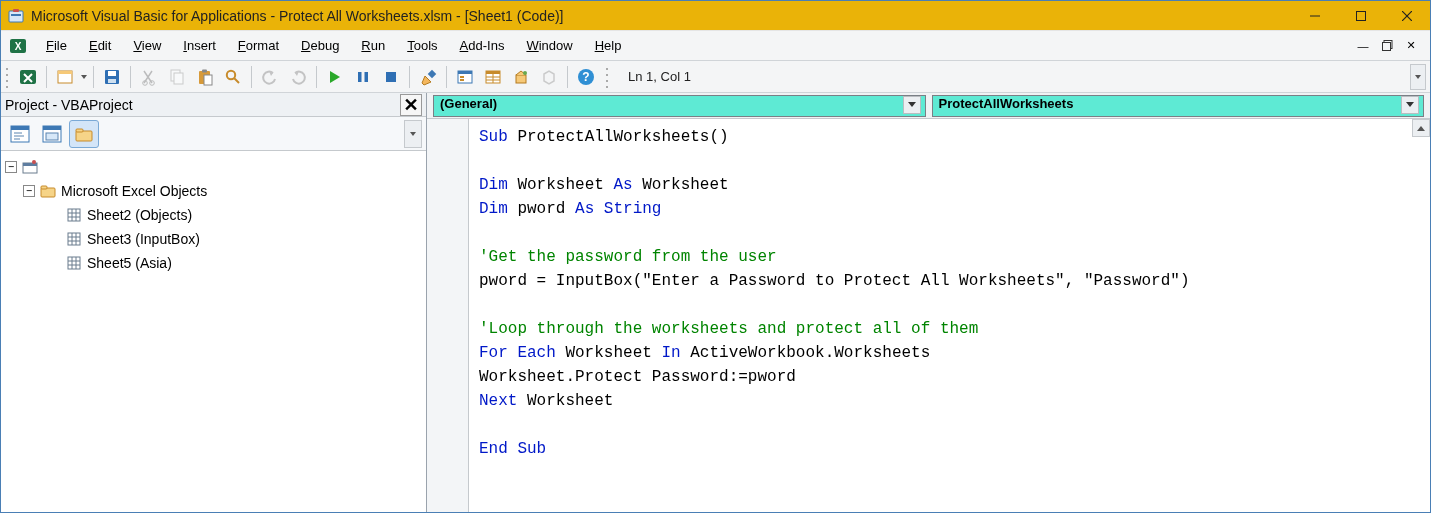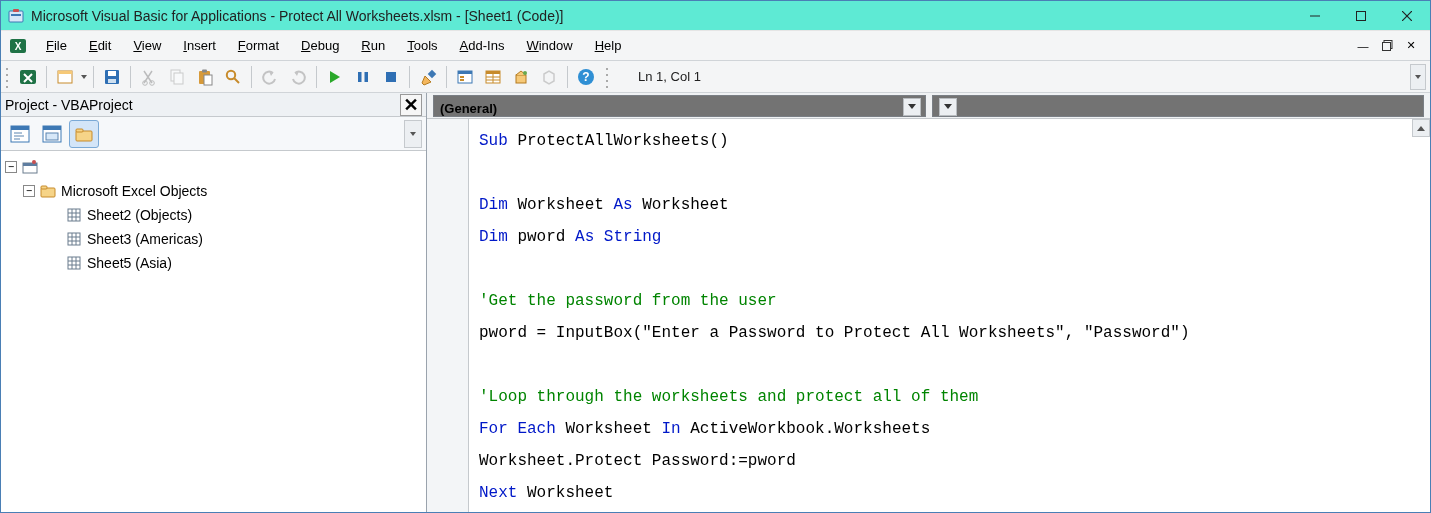--- a/index.html
+++ b/index.html
@@ -15,21 +15,21 @@
     width: 1431px;
     height: 513px;
     border: 1px solid #4a7fb5;
     display: flex;
     flex-direction: column;
     background: #fff;
   }
   
   .titlebar {
     height: 30px;
-    background: #5eead4;
+    background: #eab308;
     display: flex;
     align-items: center;
     padding: 0 0 0 6px;
     border-bottom: 1px solid #e5e5e5;
   }
   .titlebar .app-icon {
     width: 18px; height: 18px; margin-right: 6px;
     display:flex;align-items:center;justify-content:center;
   }
   .titlebar .title {
@@ -108,21 +108,21 @@
   }
   .tool-sep {
     width:1px;height:22px;background:#c5c9cd;margin:0 3px;
   }
   .tool-drop {
     width:8px;height:26px;display:flex;align-items:center;justify-content:center;
   }
   .tool-drop::after{content:"";border-left:3px solid transparent;border-right:3px solid transparent;border-top:4px solid #555;}
   .disabled { opacity:0.45; pointer-events:none;}
   .status-text {
-    margin-left: 23px;
+    margin-left: 13px;
     font-size: 13px;
     color:#222;
   }
 
   
   .main {
     flex:1;
     display:flex;
     min-height:0;
   }
@@ -203,22 +203,22 @@
   }
   .code-toolbar {
     height:26px;
     display:flex;align-items:center;
     padding:3px 6px;gap:6px;
     border-bottom:1px solid #c5c9cd;
   }
   .combo {
     flex:1;
     height:22px;
-    background:#737373;border:1px solid #7a7f85;
-    display:flex;align-items:flex-end;
+    background:#5eead4;border:1px solid #7a7f85;
+    display:flex;align-items:flex-start;
     padding:0 4px 0 6px;
     font-size:13px;
     position:relative;
   }
   .combo-text { flex:1; font-weight:bold;}
   .combo-arrow {
     width:18px;height:18px;
     background:#eceff2;border:1px solid #b9bdc1;
     display:flex;align-items:center;justify-content:center;
   }
@@ -233,21 +233,21 @@
   .code-gutter {
     width:42px;
     background:#f3f5f7;
     border-right:1px solid #c5c9cd;
   }
   .code-text {
     flex:1;
     padding: 6px 10px;
     font-family: Consolas, "Courier New", monospace;
     font-size: 16px;
-    line-height: 32px;
+    line-height: 24px;
     white-space: pre;
     overflow:auto;
   }
   .code-scroll-up {
     position:absolute;right:0;top:0;
     width:18px;height:18px;
     background:#eceff2;border:1px solid #c5c9cd;
     display:flex;align-items:center;justify-content:center;
   }
   .code-scroll-up::after{content:"";border-left:4px solid transparent;border-right:4px solid transparent;border-bottom:5px solid #555;}
@@ -528,21 +528,21 @@
               <span class="tree-indent" style="width:60px"></span>
               <span class="tree-icon">
                 <svg width="16" height="16">
                   <rect x="2" y="2" width="12" height="12" fill="#fff" stroke="#6a7c8e"></rect>
                   <line x1="2" y1="6" x2="14" y2="6" stroke="#6a7c8e"></line>
                   <line x1="2" y1="10" x2="14" y2="10" stroke="#6a7c8e"></line>
                   <line x1="6" y1="2" x2="6" y2="14" stroke="#6a7c8e"></line>
                   <line x1="10" y1="2" x2="10" y2="14" stroke="#6a7c8e"></line>
                 </svg>
               </span>
-              <span class="tree-label">Sheet3 (Americas)</span>
+              <span class="tree-label">Sheet3 (InputBox)</span>
             </div>
             <div class="tree-row">
               <span class="tree-indent" style="width:60px"></span>
               <span class="tree-icon">
                 <svg width="16" height="16">
                   <rect x="2" y="2" width="12" height="12" fill="#fff" stroke="#6a7c8e"></rect>
                   <line x1="2" y1="6" x2="14" y2="6" stroke="#6a7c8e"></line>
                   <line x1="2" y1="10" x2="14" y2="10" stroke="#6a7c8e"></line>
                   <line x1="6" y1="2" x2="6" y2="14" stroke="#6a7c8e"></line>
                   <line x1="10" y1="2" x2="10" y2="14" stroke="#6a7c8e"></line>
@@ -554,20 +554,21 @@
       </div>
     </div>
 
     <div class="code-area">
       <div class="code-toolbar">
         <div class="combo">
           <span class="combo-text">(General)</span>
           <div class="combo-arrow"></div>
         </div>
         <div class="combo">
+          <span class="combo-text">ProtectAllWorksheets</span>
           <div class="combo-arrow"></div>
         </div>
       </div>
       <div class="code-body">
         <div class="code-gutter"></div>
         <div class="code-text" id="code-text"><span class="kw">Sub</span><span class="tx"> ProtectAllWorksheets()</span>
 
 <span class="kw">Dim</span><span class="tx"> Worksheet </span><span class="kw">As</span><span class="tx"> Worksheet</span>
 <span class="kw">Dim</span><span class="tx"> pword </span><span class="kw">As</span><span class="tx"> </span><span class="kw">String</span>
 

